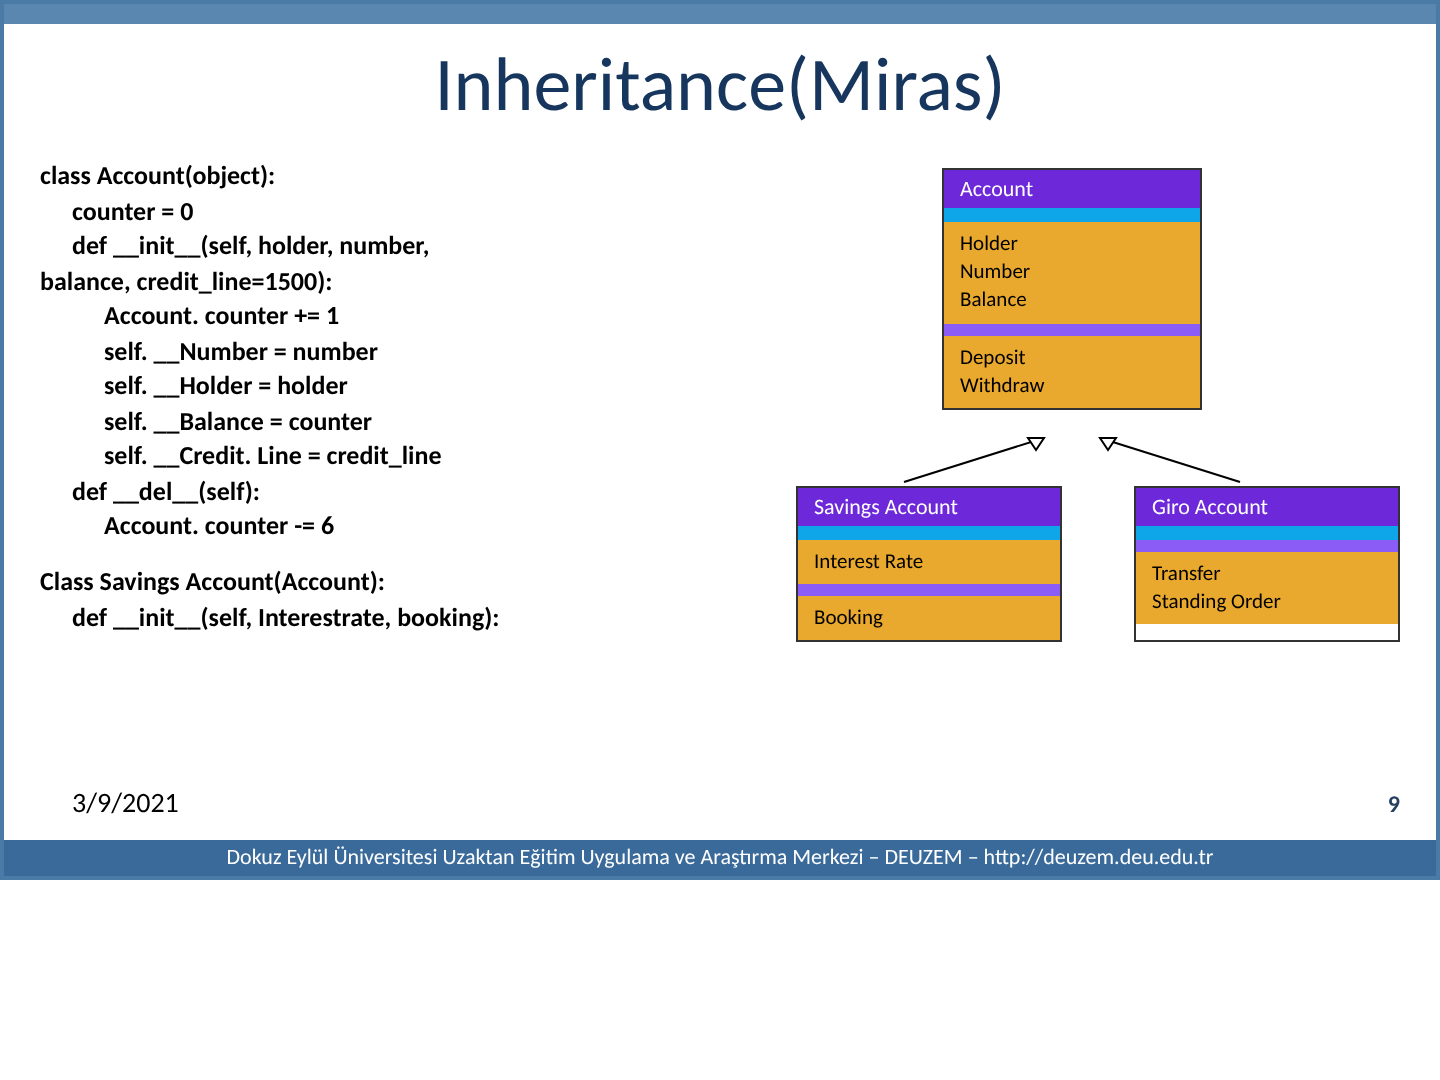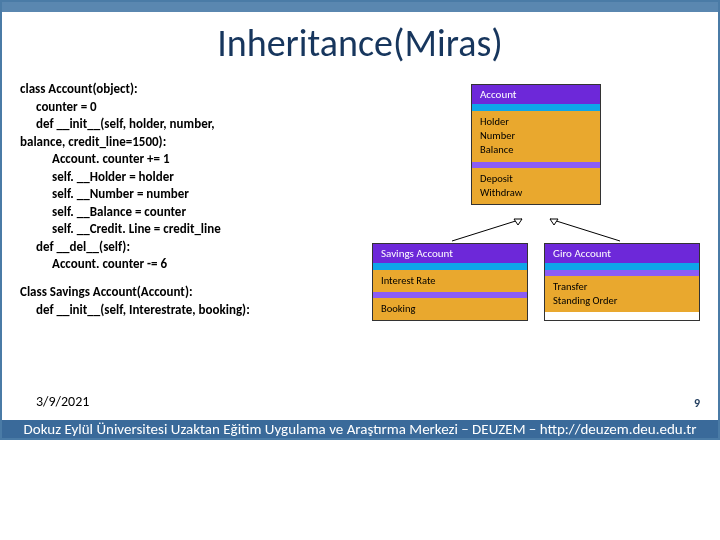--- a/index.html
+++ b/index.html
@@ -72,21 +72,21 @@
   .parent {
     width: 130px;
     margin: 0 auto 18px auto;
   }
   .children {
     display: flex;
     justify-content: space-between;
     gap: 10px;
     position: relative;
   }
-  .child { width: 156px; }
+  .child { width: 156px; margin-left: 26px; }
   .arrows {
     position: relative;
     height: 20px;
   }
   .arrows svg {
     position: absolute;
     top: -6px;
     left: 0;
     width: 328px;
     height: 28px;
@@ -107,41 +107,41 @@
     font-weight: 700;
   }
   .footer-bar {
     position: absolute;
     bottom: 0;
     left: 0;
     right: 0;
     height: 18px;
     background: #3a6a9a;
     color: #fff;
-    font-size: 15px;
+    font-size: 11px;
     text-align: center;
     line-height: 18px;
   }
 </style>
 </head>
 <body>
 
 <div class="slide">
   <div class="topbar"></div>
   <h1 class="title">Inheritance(Miras)</h1>
 
   <div class="content">
     <div class="code">
       <div>class Account(object):</div>
       <div class="i1">counter = 0</div>
       <div class="i1">def __init__(self, holder, number,</div>
       <div>balance, credit_line=1500):</div>
       <div class="i2">Account. counter += 1</div>
+      <div class="i2">self. __Number = number</div>
       <div class="i2">self. __Holder = holder</div>
-      <div class="i2">self. __Number = number</div>
       <div class="i2">self. __Balance = counter</div>
       <div class="i2">self. __Credit. Line = credit_line</div>
       <div class="i1">def __del__(self):</div>
       <div class="i2">Account. counter -= 6</div>
       <div class="sp"></div>
       <div>Class Savings Account(Account):</div>
       <div class="i1">def __init__(self, Interestrate, booking):</div>
     </div>
 
     <div class="diagram">

